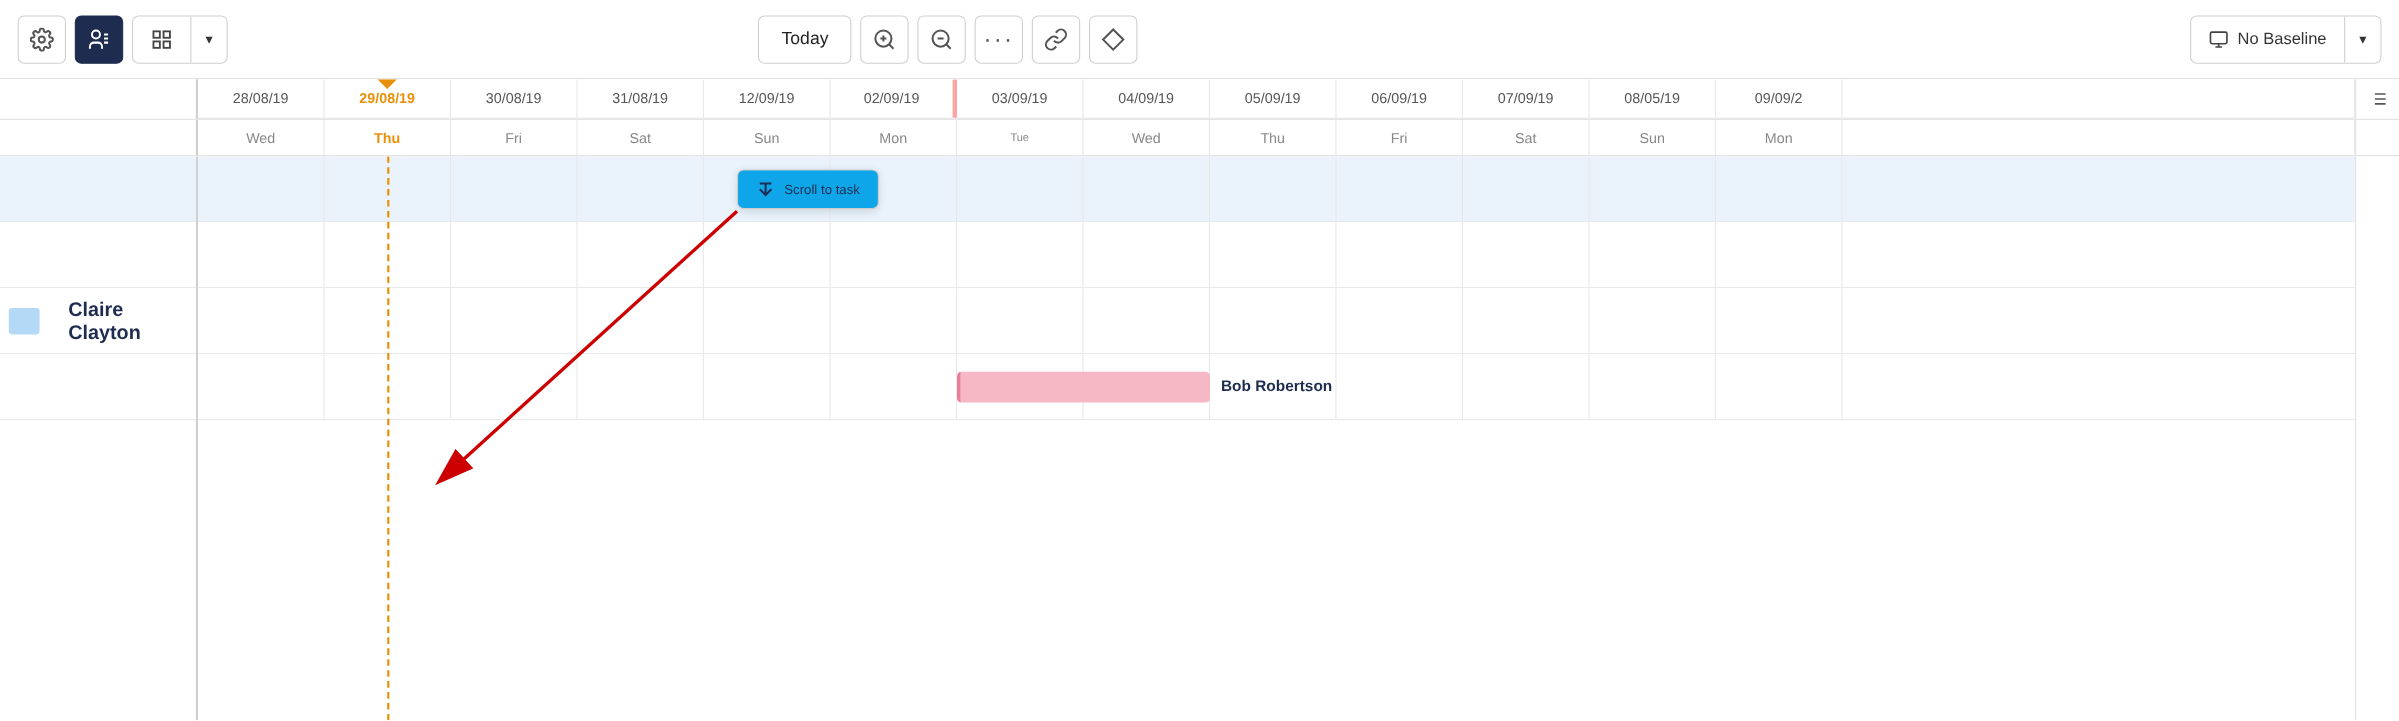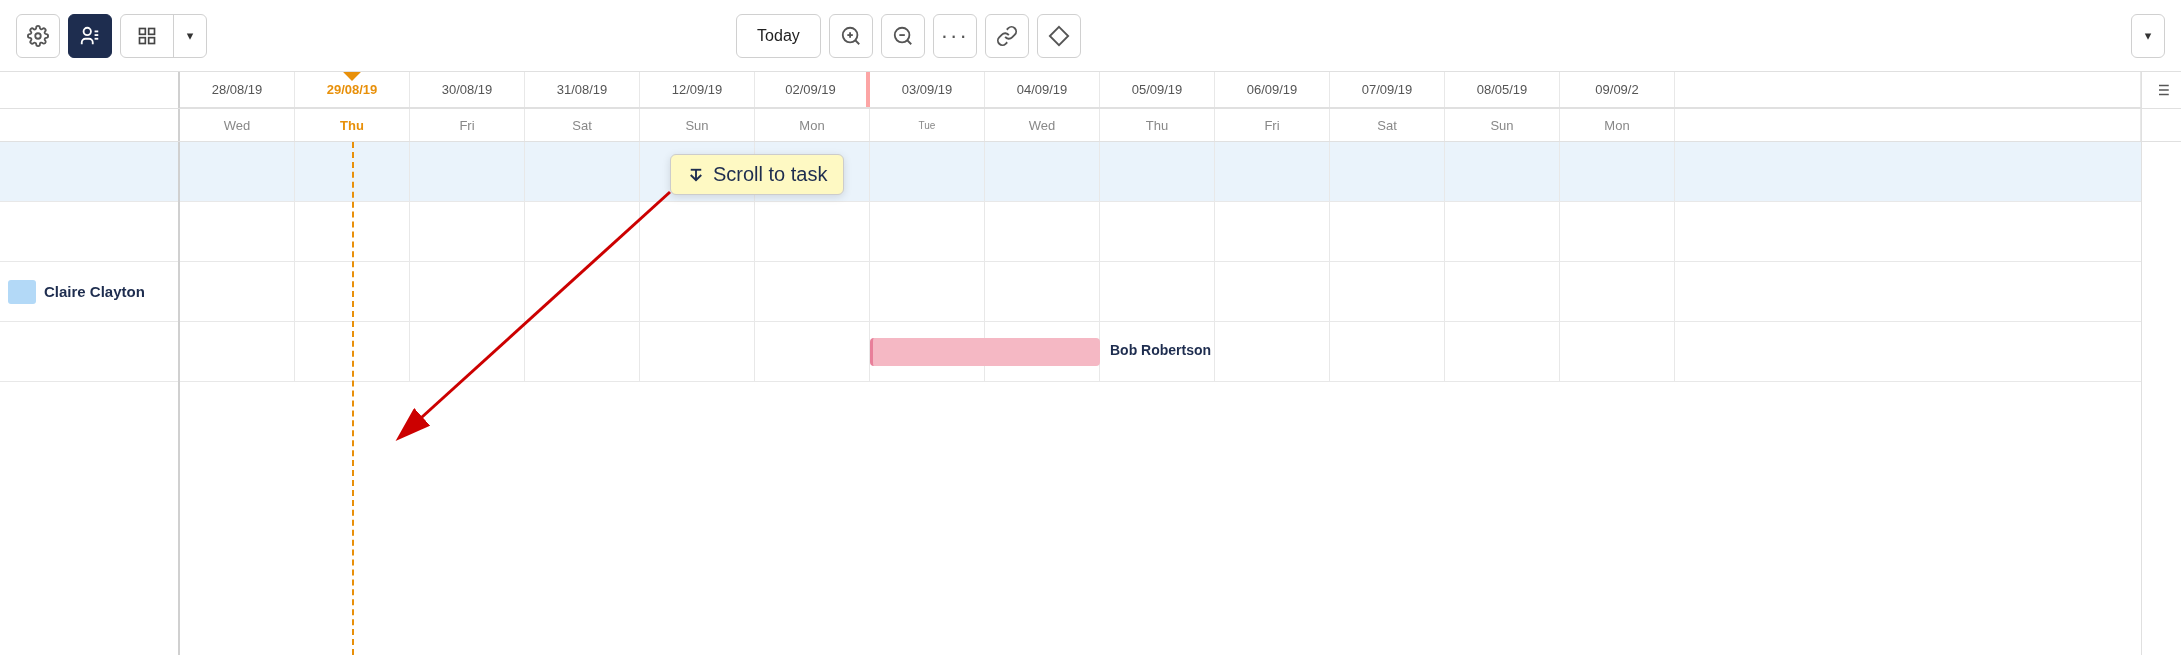--- a/index.html
+++ b/index.html
@@ -170,25 +170,25 @@
       top: 16px;
       z-index: 4;
     }
 
     
     .scroll-to-task {
       position: absolute;
       display: flex;
       align-items: center;
       gap: 8px;
-      background: #fef9c3;
+      background: #0ea5e9;
       border: 1.5px solid #ccc;
       border-radius: 6px;
       padding: 8px 16px;
-      font-size: 20px;
+      font-size: 12px;
       font-weight: 500;
       color: #1e2d4f;
       box-shadow: 0 2px 8px rgba(0,0,0,0.12);
       z-index: 20;
       white-space: nowrap;
     }
 
     
     .arrow-svg {
       position: absolute;
@@ -281,20 +281,28 @@
     </button>
     <button class="btn-icon">
       <svg width="22" height="22" viewBox="0 0 24 24" fill="none" stroke="#555" stroke-width="2">
         <polygon points="12,2 22,12 12,22 2,12"></polygon>
       </svg>
     </button>
   </div>
 
   <div class="toolbar-right">
     <div class="btn-split">
+      <div class="split-main">
+        <svg width="18" height="18" viewBox="0 0 24 24" fill="none" stroke="#444" stroke-width="2">
+          <rect x="2" y="3" width="20" height="14" rx="2"></rect>
+          <line x1="8" y1="21" x2="16" y2="21"></line>
+          <line x1="12" y1="17" x2="12" y2="21"></line>
+        </svg>
+        <span>No Baseline</span>
+      </div>
       <div class="split-arrow">▾</div>
     </div>
   </div>
 </div>
 
 <div class="gantt-container" style="position:relative;">
 
   <div style="display:flex; border-bottom:1px solid #e0e0e0; background:#fff; position:relative; z-index:8;">
 
     <div style="width:180px; flex-shrink:0; border-right:2px solid #d0d0d0;"></div>
@@ -363,21 +371,21 @@
 
     <div style="width:180px;flex-shrink:0;border-right:2px solid #d0d0d0;background:#fff;z-index:10;position:relative;">
 
       <div style="height:60px;border-bottom:1px solid #e8e8e8;background:#eaf3fb;"></div>
 
       <div style="height:60px;border-bottom:1px solid #e8e8e8;background:#fff;"></div>
 
       <div style="height:60px;border-bottom:1px solid #e8e8e8;background:#fff;display:flex;align-items:center;padding-left:8px;">
 
         <div style="width:28px;height:24px;background:#b3d9f7;border-radius:3px;flex-shrink:0;margin-right:8px;"></div>
-        <span style="font-size:15px;font-weight:700;color:#1e2d4f;">Claire Clayton</span>
+        <span style="font-size:18px;font-weight:700;color:#1e2d4f;margin-left:18px;">Claire Clayton</span>
       </div>
 
       <div style="height:60px;border-bottom:1px solid #e8e8e8;background:#fff;"></div>
     </div>
 
     <div style="flex:1;position:relative;overflow:hidden;">
 
       <div class="grid-row highlighted" style="height:60px;">
         <div class="grid-cell col-w" style="width:115px;"></div>
         <div class="grid-cell col-w" style="width:115px;"></div>

